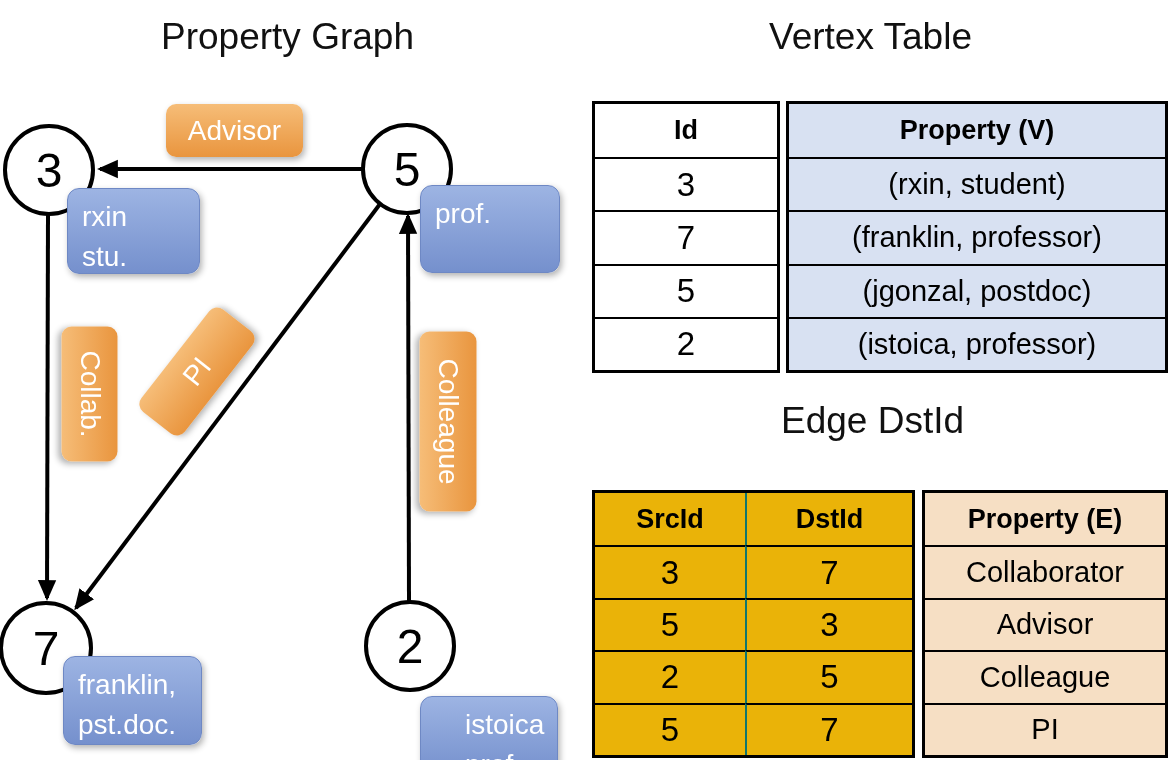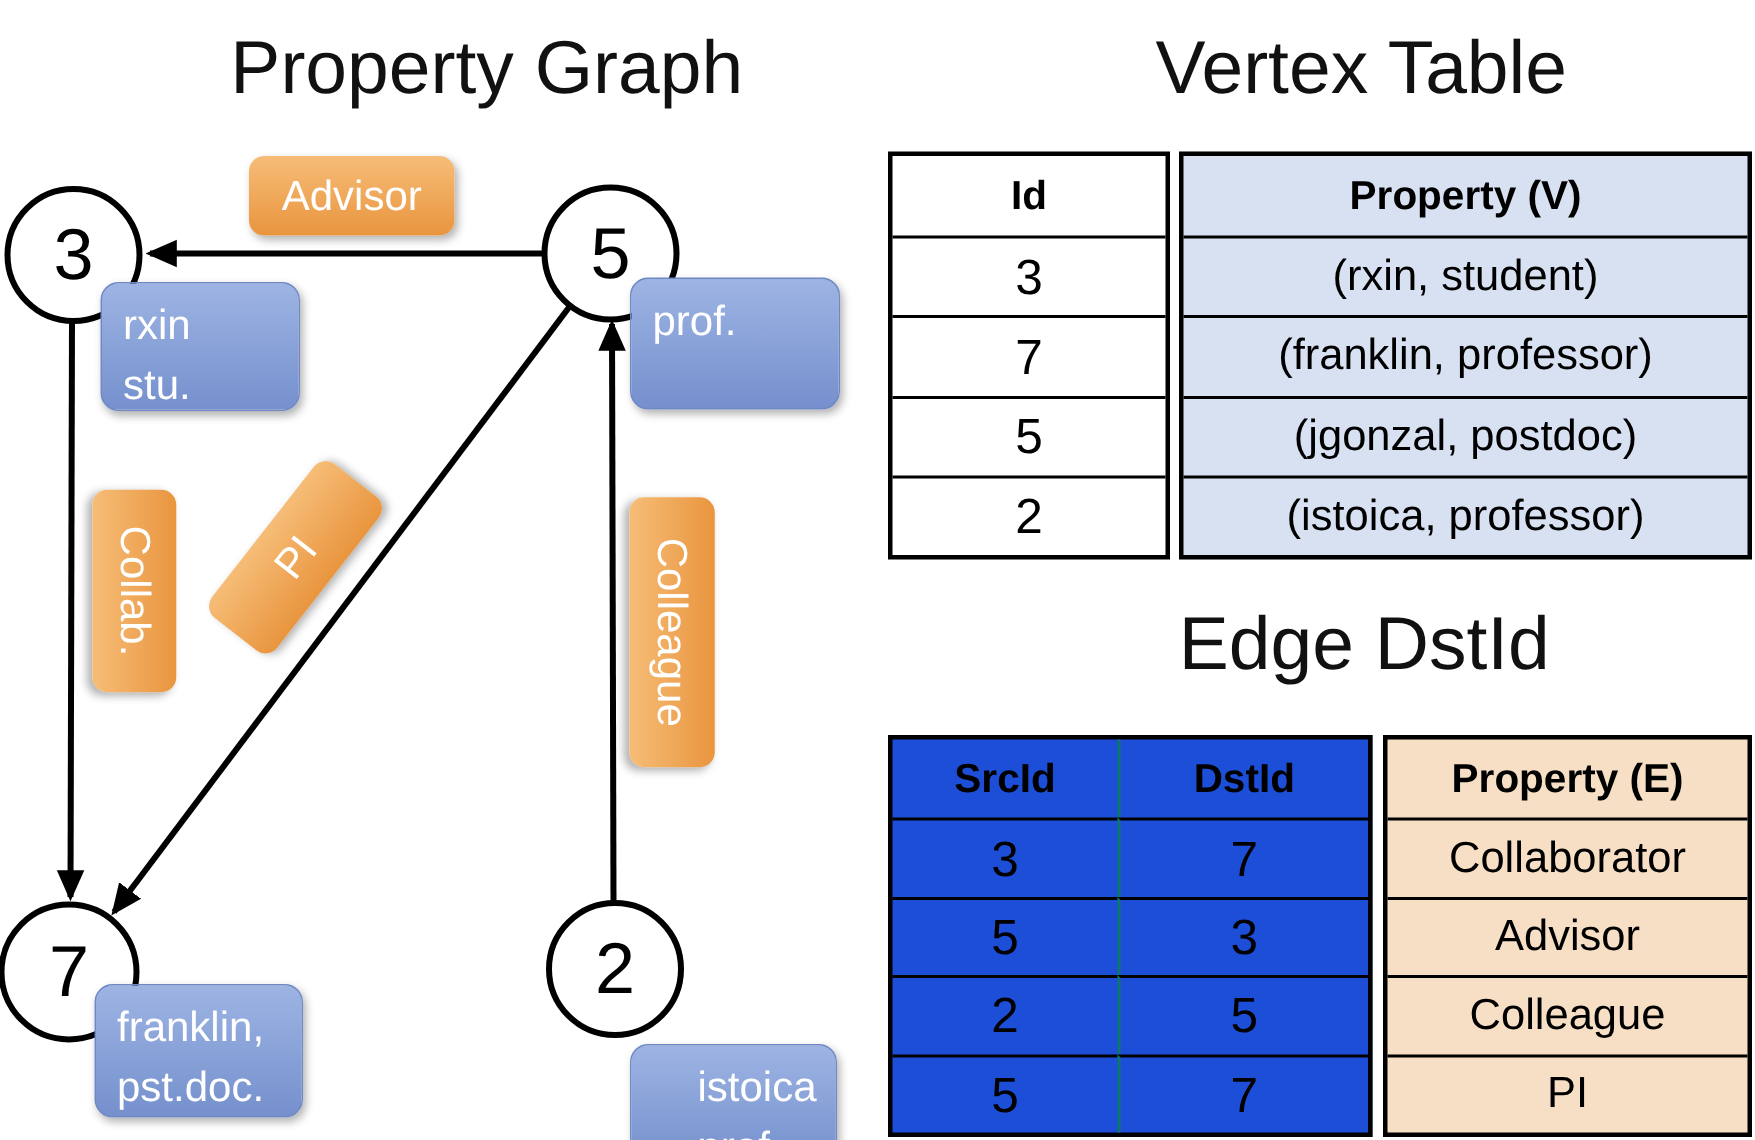--- a/index.html
+++ b/index.html
@@ -1,19 +1,19 @@
 <!DOCTYPE html>
 <html><head>
 <meta charset="utf-8">
 <style>
   html,body { margin:0; padding:0; background:#fff; }
   body { width:1170px; height:760px; font-family:"Liberation Sans", sans-serif; }
   .stage { position:relative; width:1170px; height:760px; overflow:hidden; background:#fff; }
 
-  .title { position:absolute; text-align:center; font-size:50px; color:#111; white-space:nowrap;padding-left:37px; }
+  .title { position:absolute; text-align:center; font-size:37px; color:#111; white-space:nowrap; }
   #graph-title  { left:0;   top:16px; width:575px; }
   #vertex-title { left:573px; top:16px; width:595px; }
   #edge-title   { left:575px; top:400px; width:595px; }
 
   .graph-svg { position:absolute; left:0; top:0; }
 
   .node-num { position:absolute; width:88px; height:88px; display:flex; align-items:center;
               justify-content:center; font-size:48px; color:#000; }
   #num-3 { left:5px;   top:126px; }
   #num-5 { left:363px; top:125px; }
@@ -43,21 +43,21 @@
   .tbl { position:absolute; border:3px solid #000; box-sizing:border-box; display:grid; }
   .cell { display:flex; align-items:center; justify-content:center; font-size:29px; color:#000; }
   .cell.num { font-size:33px; }
   .cell.hdr { font-weight:bold; font-size:27px; }
   .rowline { border-top:2px solid #000; }
   .colline { border-left:2px solid #0f766e; }
 
   #vt-id   { left:592px; top:101px; width:188px; height:272px; grid-template-rows:repeat(5,1fr); background:#fff; }
   #vt-prop { left:786px; top:101px; width:382px; height:272px; grid-template-rows:repeat(5,1fr); background:#d8e1f2; }
   #et-ids  { left:592px; top:490px; width:323px; height:268px;
-             grid-template-columns:150px 1fr; grid-template-rows:repeat(5,1fr); background:#1d4ed8; }
+             grid-template-columns:150px 1fr; grid-template-rows:repeat(5,1fr); background:#eab308; }
   #et-prop { left:922px; top:490px; width:246px; height:268px; grid-template-rows:repeat(5,1fr); background:#f6dfc4; }
 </style>
 </head>
 <body>
 
 <div class="stage">
 
   <div class="title" id="graph-title">Property Graph</div>
   <div class="title" id="vertex-title">Vertex Table</div>
   <div class="title" id="edge-title">Edge DstId</div>

